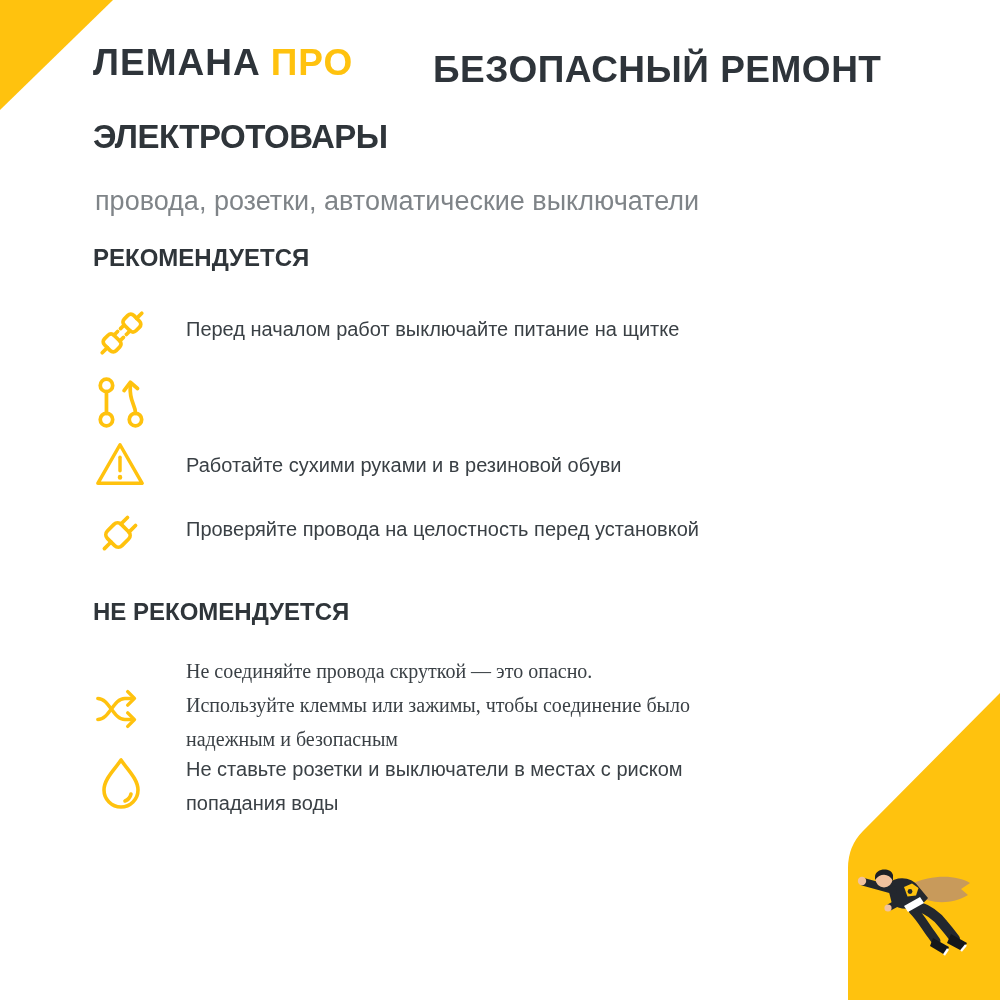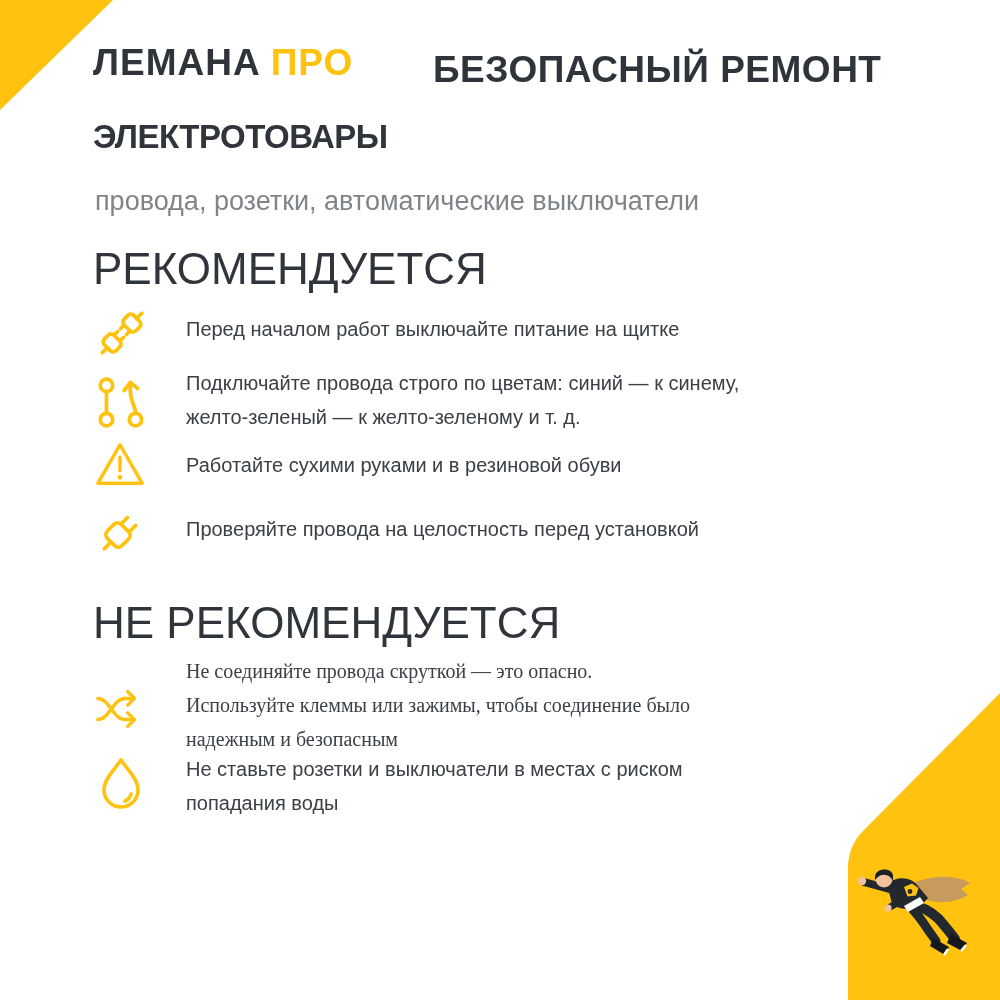--- a/index.html
+++ b/index.html
@@ -15,21 +15,21 @@
   .brand-row{position:absolute;left:93px;top:42px;width:860px;display:flex;align-items:baseline;}
   .logo{font-size:37px;font-weight:bold;letter-spacing:1px;color:#2e343a;white-space:nowrap;}
   .logo .pro{color:#ffc20e;margin-left:10px;}
   .program-title{position:absolute;left:340px;top:1px;font-size:37px;font-weight:bold;
     letter-spacing:0.5px;color:#2e343a;white-space:nowrap;margin-top:6px;}
 
   .page-title{position:absolute;left:93px;top:118px;font-size:33px;font-weight:bold;
     letter-spacing:-0.5px;color:#2f353a;}
   .page-subtitle{position:absolute;left:95px;top:174px;font-size:27px;color:#7f8488;margin-top:12px;}
 
-  .section-heading{position:absolute;left:93px;font-size:44px;font-weight:normal;color:#2f353a;letter-spacing:0;}
+  .section-heading{position:absolute;left:93px;font-size:24px;font-weight:bold;color:#2f353a;letter-spacing:0;}
   .heading-rec{top:244px;}
   .heading-notrec{top:598px;}
 
   .row{position:absolute;left:93px;display:flex;align-items:flex-start;width:830px;}
   .icon-cell{width:93px;flex:0 0 93px;}
   .text-cell{font-size:20px;line-height:34px;color:#3a4045;}
   .row-1{top:312px;} .row-1 .icon-cell svg{margin-top:-8px;}
   .row-2{top:366px;} .row-2 .icon-cell svg{margin-top:8px;}
   .row-3{top:448px;} .row-3 .icon-cell svg{margin-top:-10px;}
   .row-4{top:512px;} .row-4 .icon-cell svg{margin-top:-10px;}
@@ -105,24 +105,20 @@
     <div class="icon-cell">
       <svg width="58" height="58" viewBox="0 0 56 56" class="ic">
         <circle cx="13" cy="11" r="6"></circle>
         <line x1="13" y1="17" x2="13" y2="38"></line>
         <circle cx="13" cy="44" r="6"></circle>
         <circle cx="41" cy="44" r="6"></circle>
         <path d="M41 38 C41 29 35 27 36 12"></path>
         <path d="M30 16 L36 8 L43 14"></path>
       </svg>
     </div>
-    <div class="text-cell">
-      <div>Подключайте провода строго по цветам: синий — к синему,</div>
-      <div>желто-зеленый — к желто-зеленому и т. д.</div>
-    </div>
   </div>
 
   <div class="row row-3">
     <div class="icon-cell">
       <svg width="54" height="54" viewBox="0 0 56 56" class="ic">
         <path d="M28 7 L51 47 L5 47 Z"></path>
         <line x1="28" y1="20" x2="28" y2="34"></line>
         <line x1="28" y1="40.5" x2="28" y2="41" stroke-width="4.6"></line>
       </svg>
     </div>

